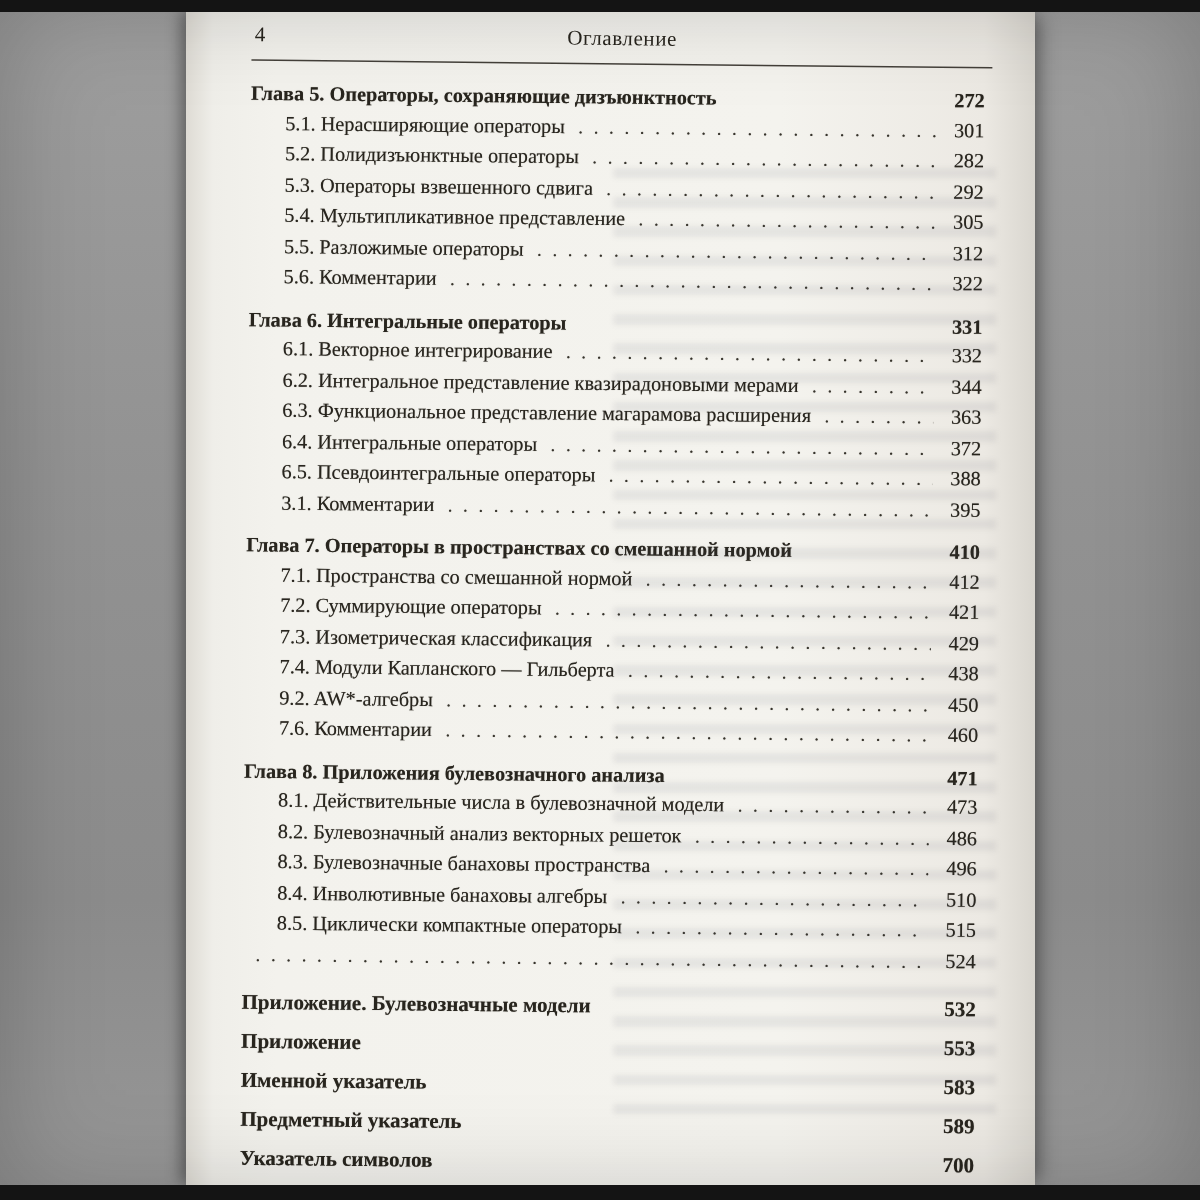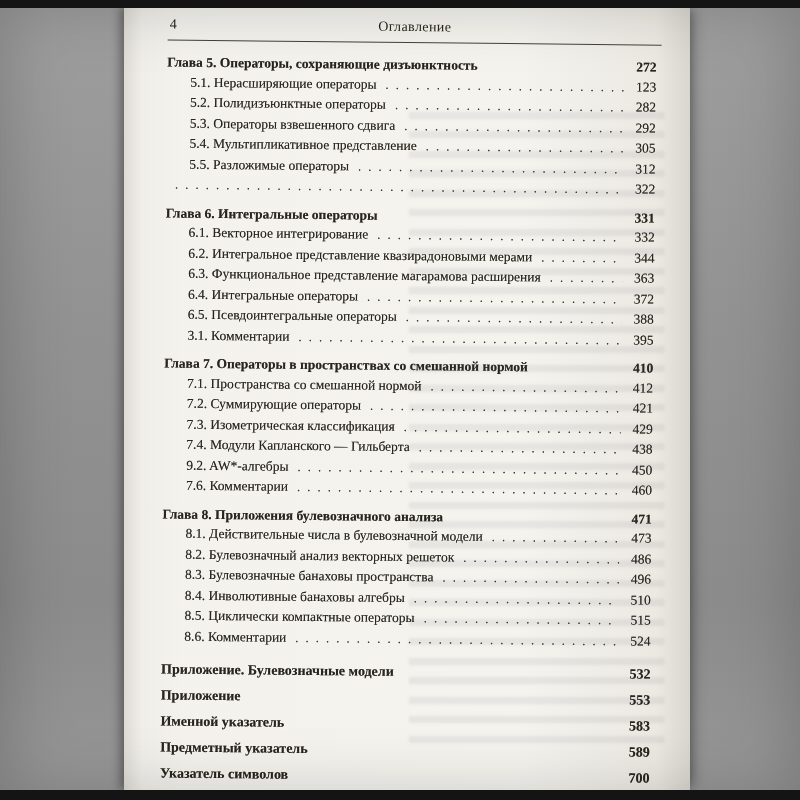--- a/index.html
+++ b/index.html
@@ -96,21 +96,21 @@
 
       <div class="toc">
           <div class="toc-row chapter">
             <span class="lbl">Глава 5.  Операторы, сохраняющие дизъюнктность</span>
             <span class="leader"></span>
             <span class="pg">272</span>
           </div>
           <div class="toc-row item">
             <span class="lbl">5.1. Нерасширяющие операторы</span>
             <span class="leader">. . . . . . . . . . . . . . . . . . . . . . . . . . . . . . . . . . . . . . . . . . . . . . . . . . . . . . . . . . . . . . . . . . . . . . </span>
-            <span class="pg">123</span>
+            <span class="pg">301</span>
           </div>
           <div class="toc-row item">
             <span class="lbl">5.2. Полидизъюнктные операторы</span>
             <span class="leader">. . . . . . . . . . . . . . . . . . . . . . . . . . . . . . . . . . . . . . . . . . . . . . . . . . . . . . . . . . . . . . . . . . . . . . </span>
             <span class="pg">282</span>
           </div>
           <div class="toc-row item">
             <span class="lbl">5.3. Операторы взвешенного сдвига</span>
             <span class="leader">. . . . . . . . . . . . . . . . . . . . . . . . . . . . . . . . . . . . . . . . . . . . . . . . . . . . . . . . . . . . . . . . . . . . . . </span>
             <span class="pg">292</span>
@@ -119,20 +119,21 @@
             <span class="lbl">5.4. Мультипликативное представление</span>
             <span class="leader">. . . . . . . . . . . . . . . . . . . . . . . . . . . . . . . . . . . . . . . . . . . . . . . . . . . . . . . . . . . . . . . . . . . . . . </span>
             <span class="pg">305</span>
           </div>
           <div class="toc-row item">
             <span class="lbl">5.5. Разложимые операторы</span>
             <span class="leader">. . . . . . . . . . . . . . . . . . . . . . . . . . . . . . . . . . . . . . . . . . . . . . . . . . . . . . . . . . . . . . . . . . . . . . </span>
             <span class="pg">312</span>
           </div>
           <div class="toc-row item">
+            <span class="lbl">5.6. Комментарии</span>
             <span class="leader">. . . . . . . . . . . . . . . . . . . . . . . . . . . . . . . . . . . . . . . . . . . . . . . . . . . . . . . . . . . . . . . . . . . . . . </span>
             <span class="pg">322</span>
           </div>
           <div class="toc-row chapter">
             <span class="lbl">Глава 6.  Интегральные операторы</span>
             <span class="leader"></span>
             <span class="pg">331</span>
           </div>
           <div class="toc-row item">
             <span class="lbl">6.1. Векторное интегрирование</span>
@@ -223,21 +224,20 @@
             <span class="lbl">8.4. Инволютивные банаховы алгебры</span>
             <span class="leader">. . . . . . . . . . . . . . . . . . . . . . . . . . . . . . . . . . . . . . . . . . . . . . . . . . . . . . . . . . . . . . . . . . . . . . </span>
             <span class="pg">510</span>
           </div>
           <div class="toc-row item">
             <span class="lbl">8.5. Циклически компактные операторы</span>
             <span class="leader">. . . . . . . . . . . . . . . . . . . . . . . . . . . . . . . . . . . . . . . . . . . . . . . . . . . . . . . . . . . . . . . . . . . . . . </span>
             <span class="pg">515</span>
           </div>
           <div class="toc-row item">
-            <span class="lbl">8.6. Комментарии</span>
             <span class="leader">. . . . . . . . . . . . . . . . . . . . . . . . . . . . . . . . . . . . . . . . . . . . . . . . . . . . . . . . . . . . . . . . . . . . . . </span>
             <span class="pg">524</span>
           </div>
         </div>
       <div class="backmatter">
           <div class="toc-row back">
             <span class="lbl">Приложение.  Булевозначные модели</span>
             <span class="leader"></span>
             <span class="pg">532</span>
           </div>

